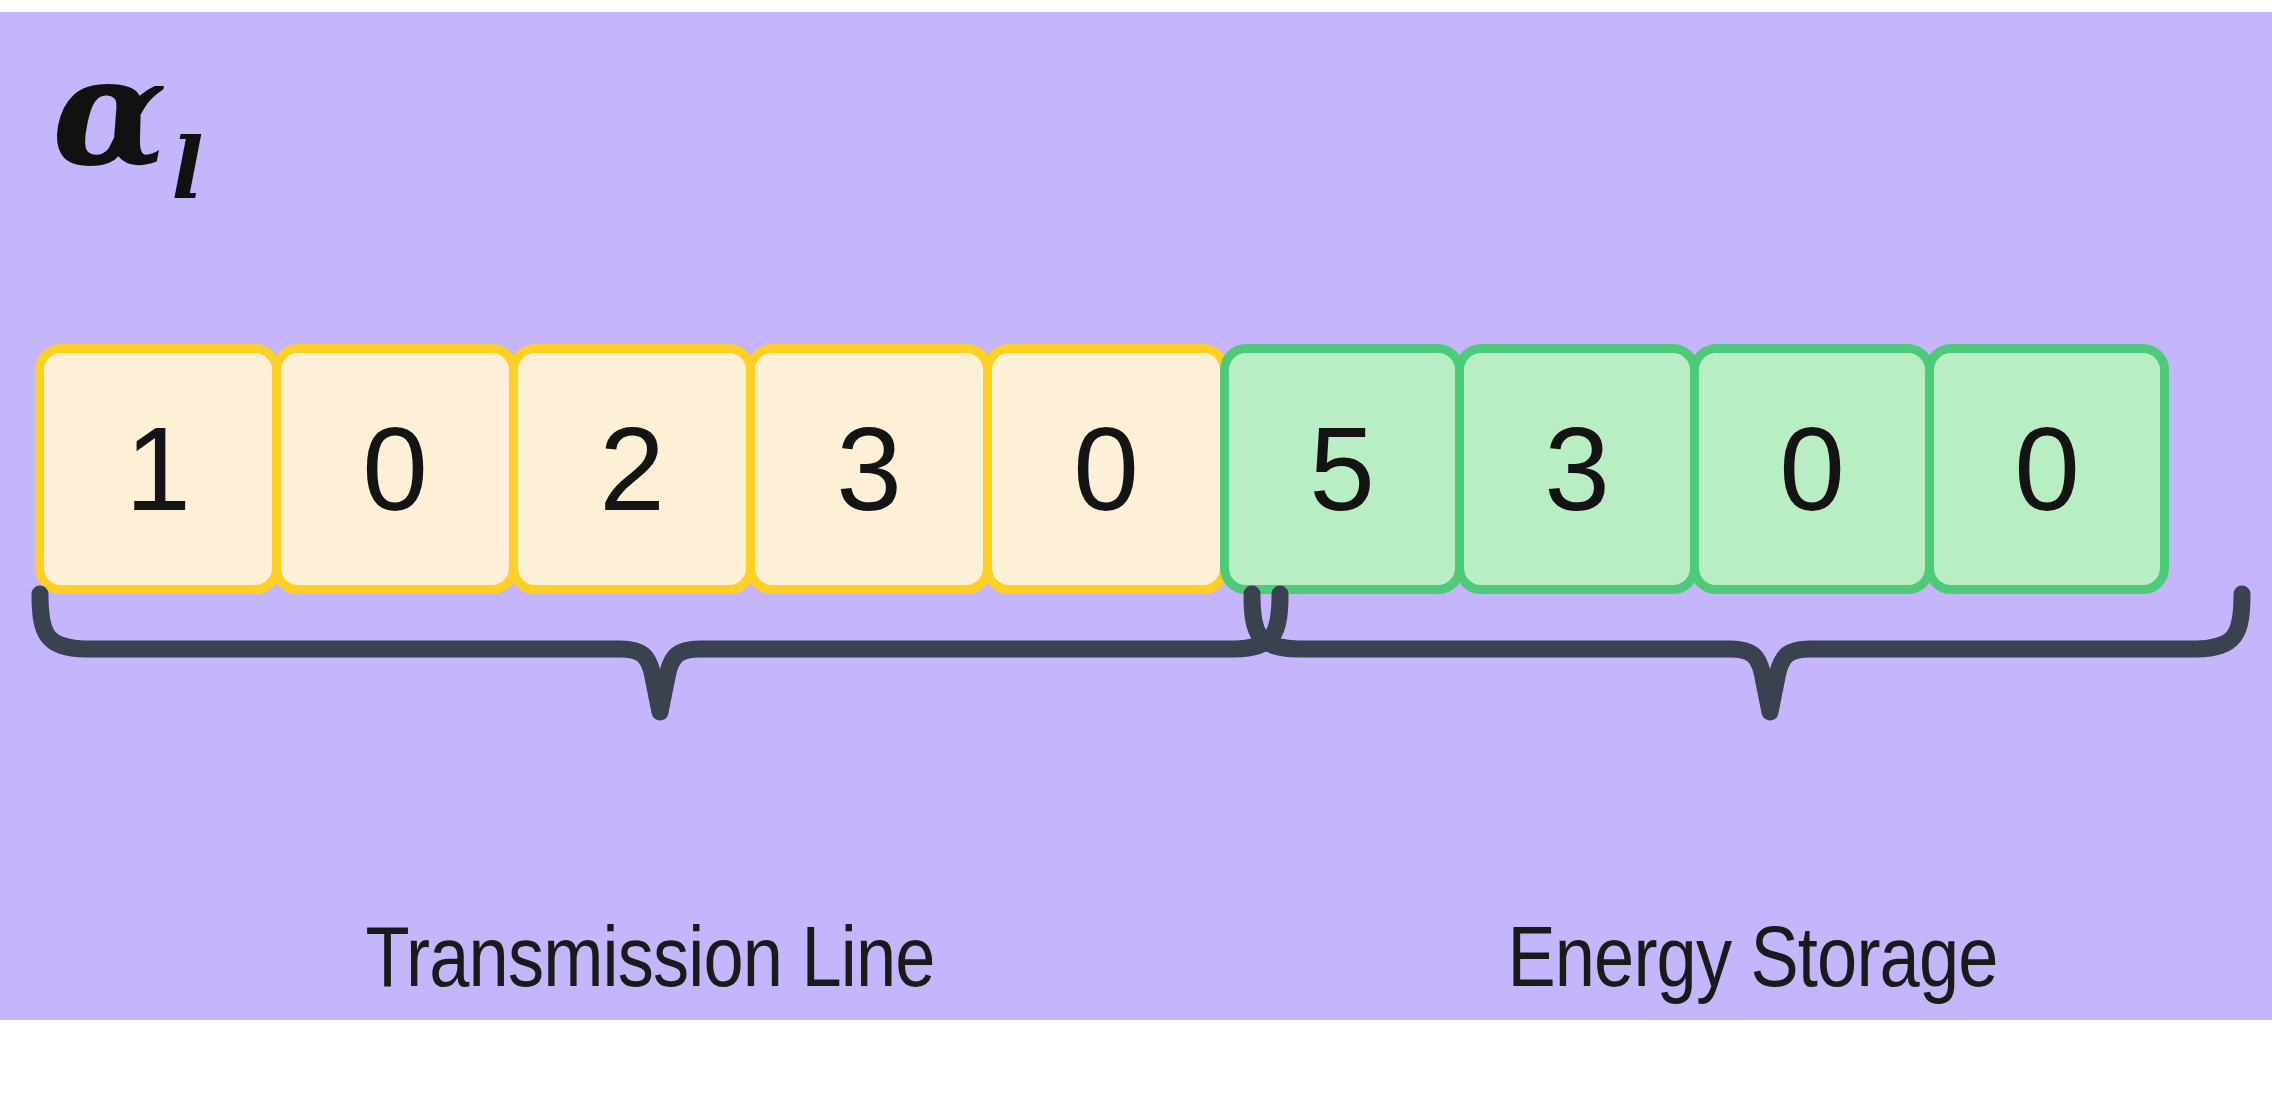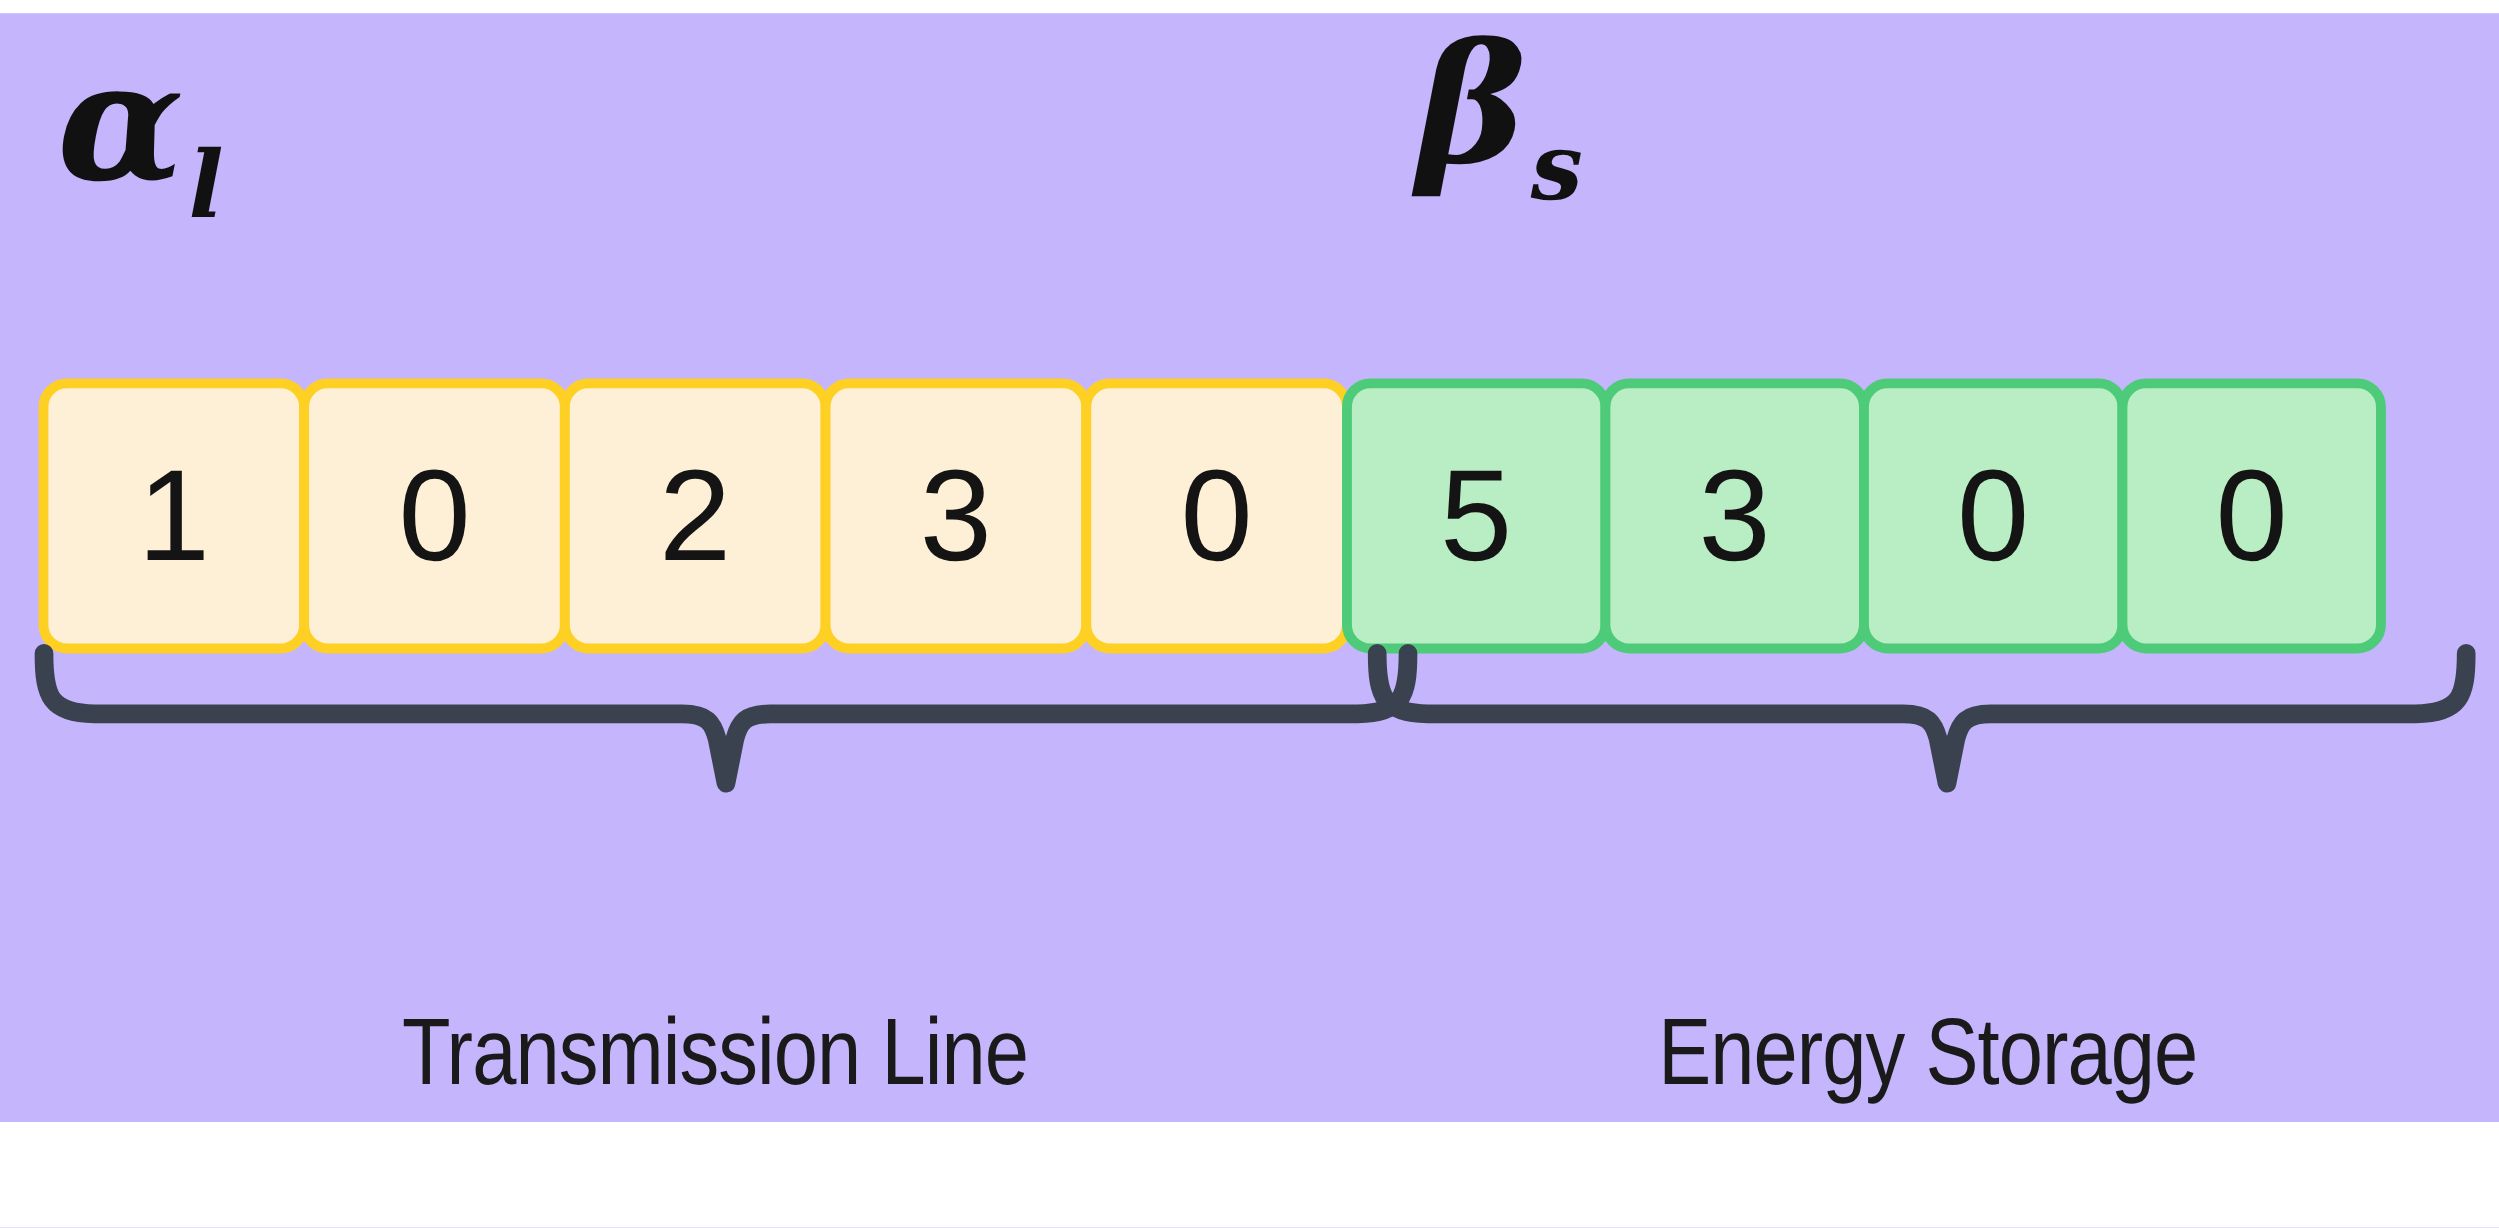--- a/index.html
+++ b/index.html
@@ -103,23 +103,20 @@
 </style>
 </head>
 <body>
 
 <div id="stage">
 
   <div class="greek" id="alpha-sym">
     <span class="base">α</span><span class="sub">l</span>
   </div>
 
-  <div class="greek" id="beta-sym">
-    <span class="base">β</span><span class="sub">s</span>
-  </div>
 
   <div id="cell-strip">
     <div class="cell yellow">1</div>
     <div class="cell yellow">0</div>
     <div class="cell yellow">2</div>
     <div class="cell yellow">3</div>
     <div class="cell yellow">0</div>
     <div class="cell green">5</div>
     <div class="cell green">3</div>
     <div class="cell green">0</div>

